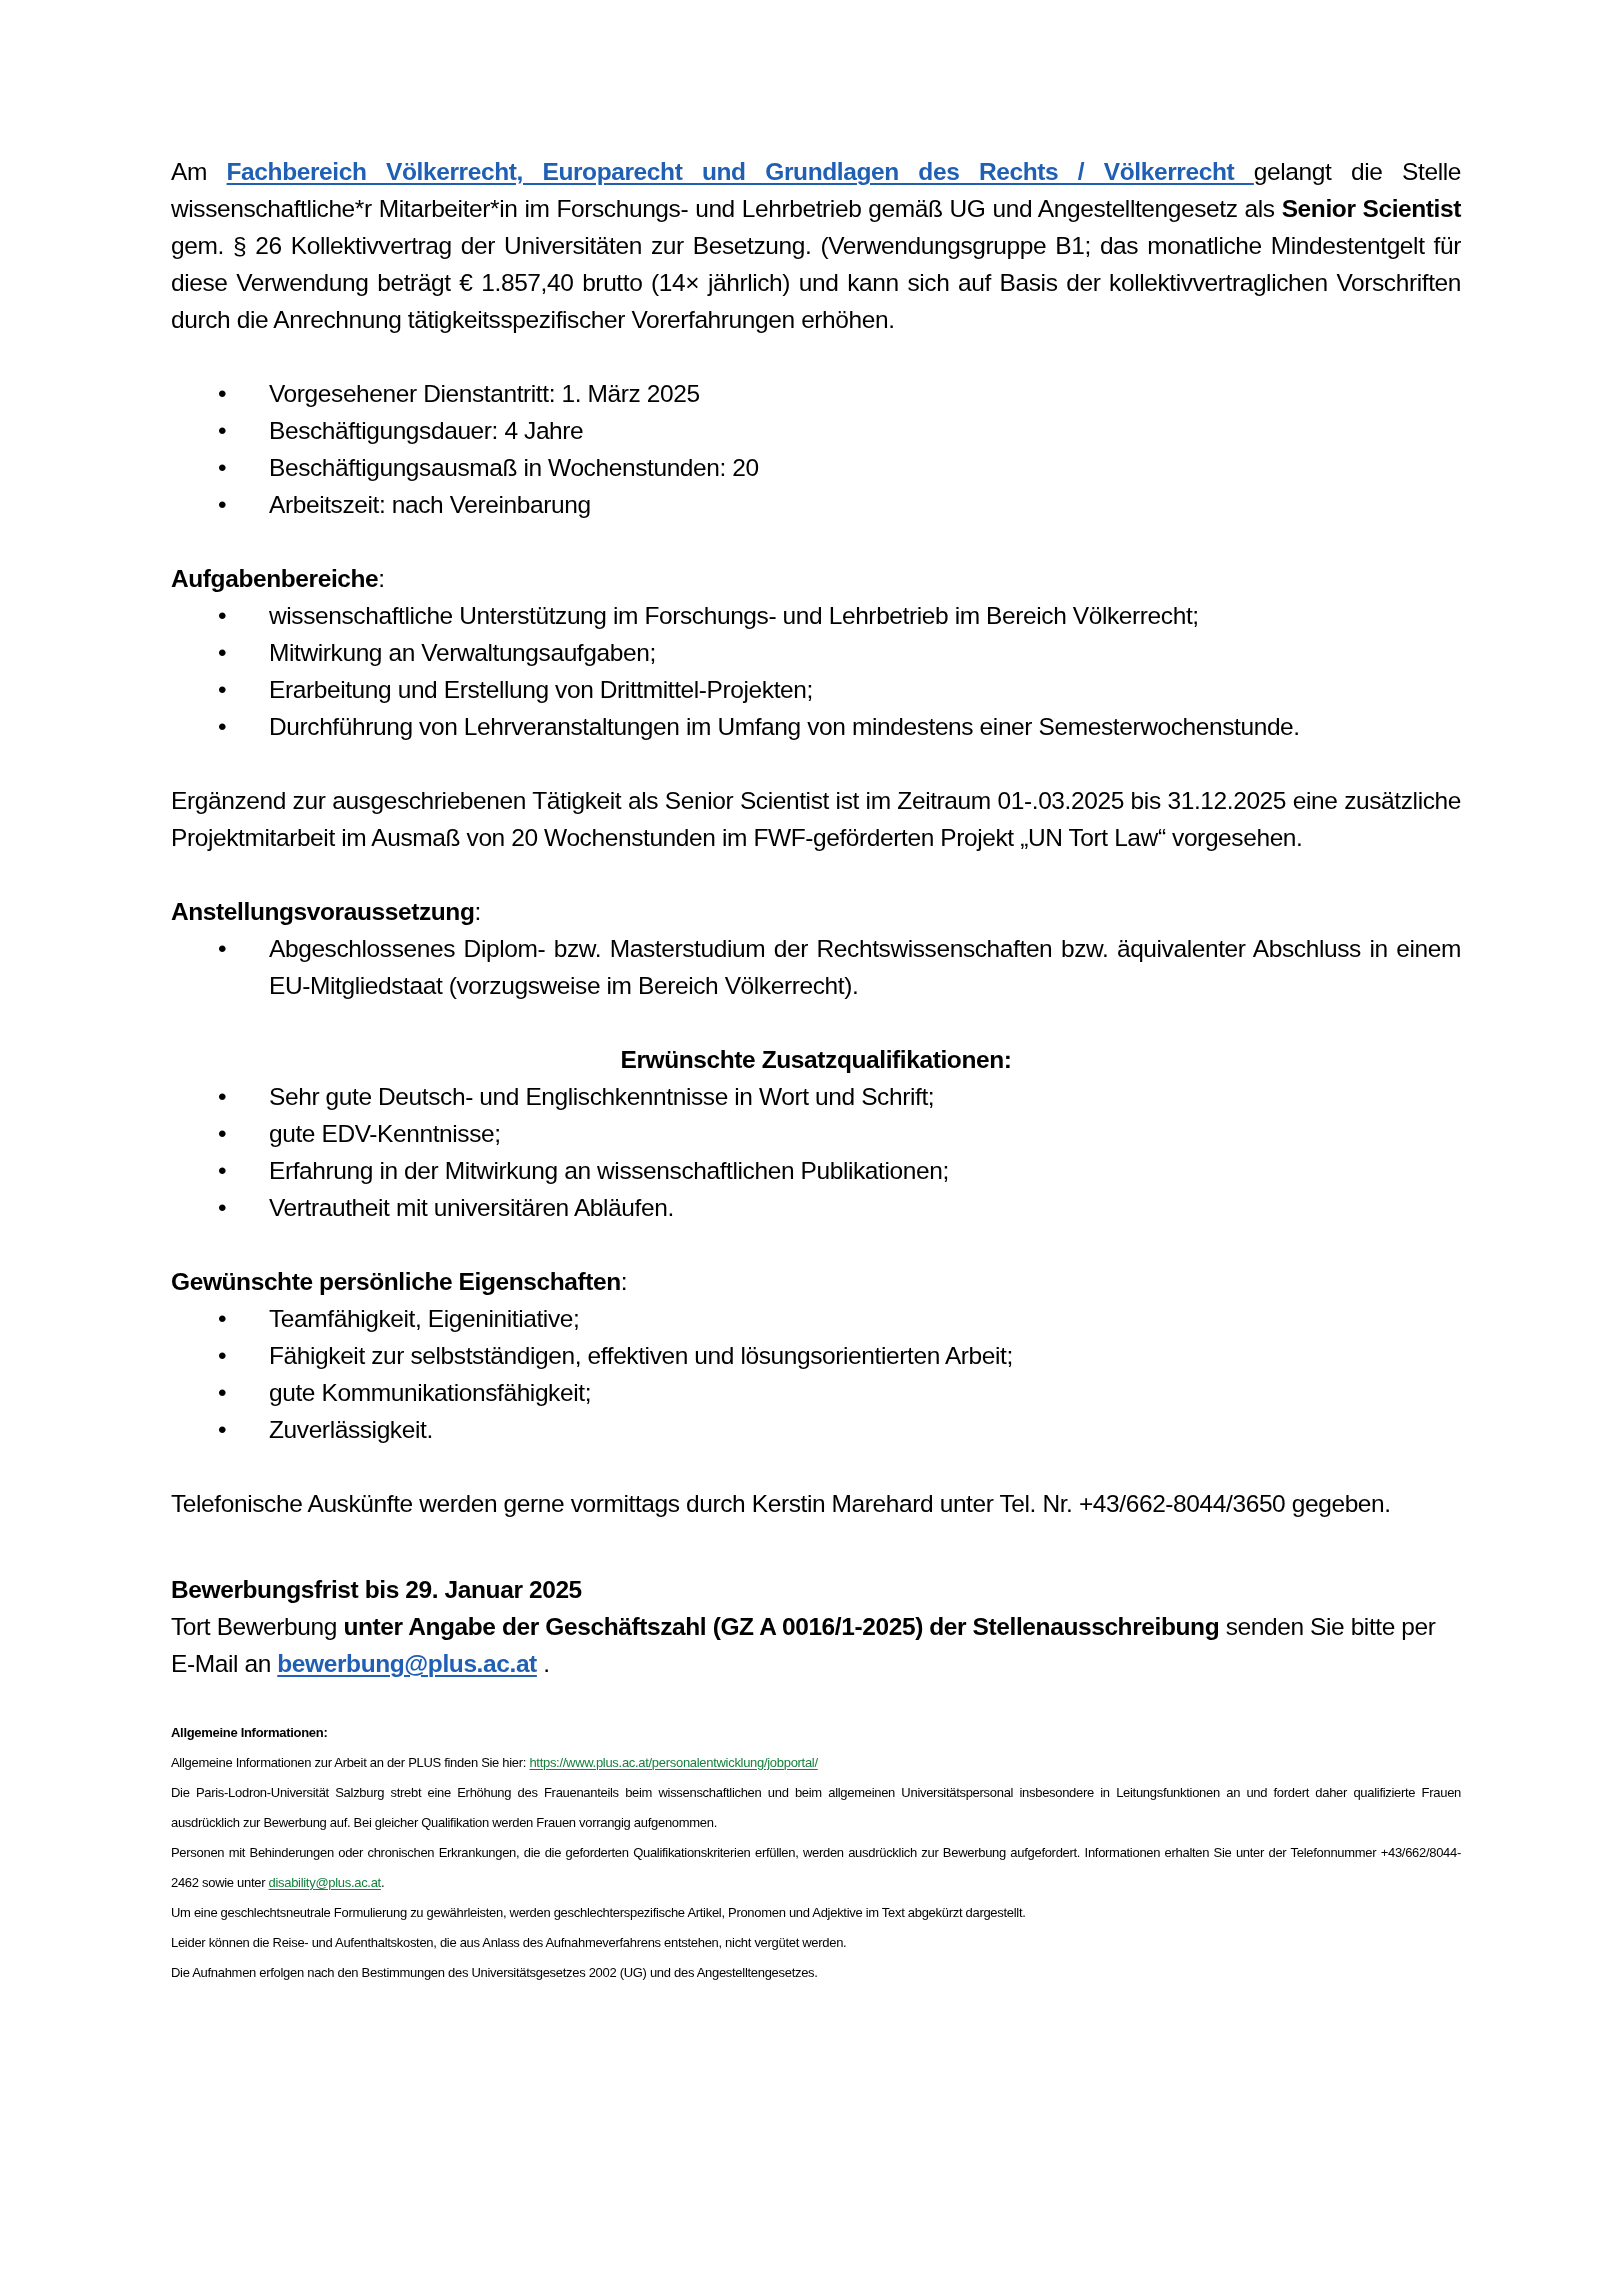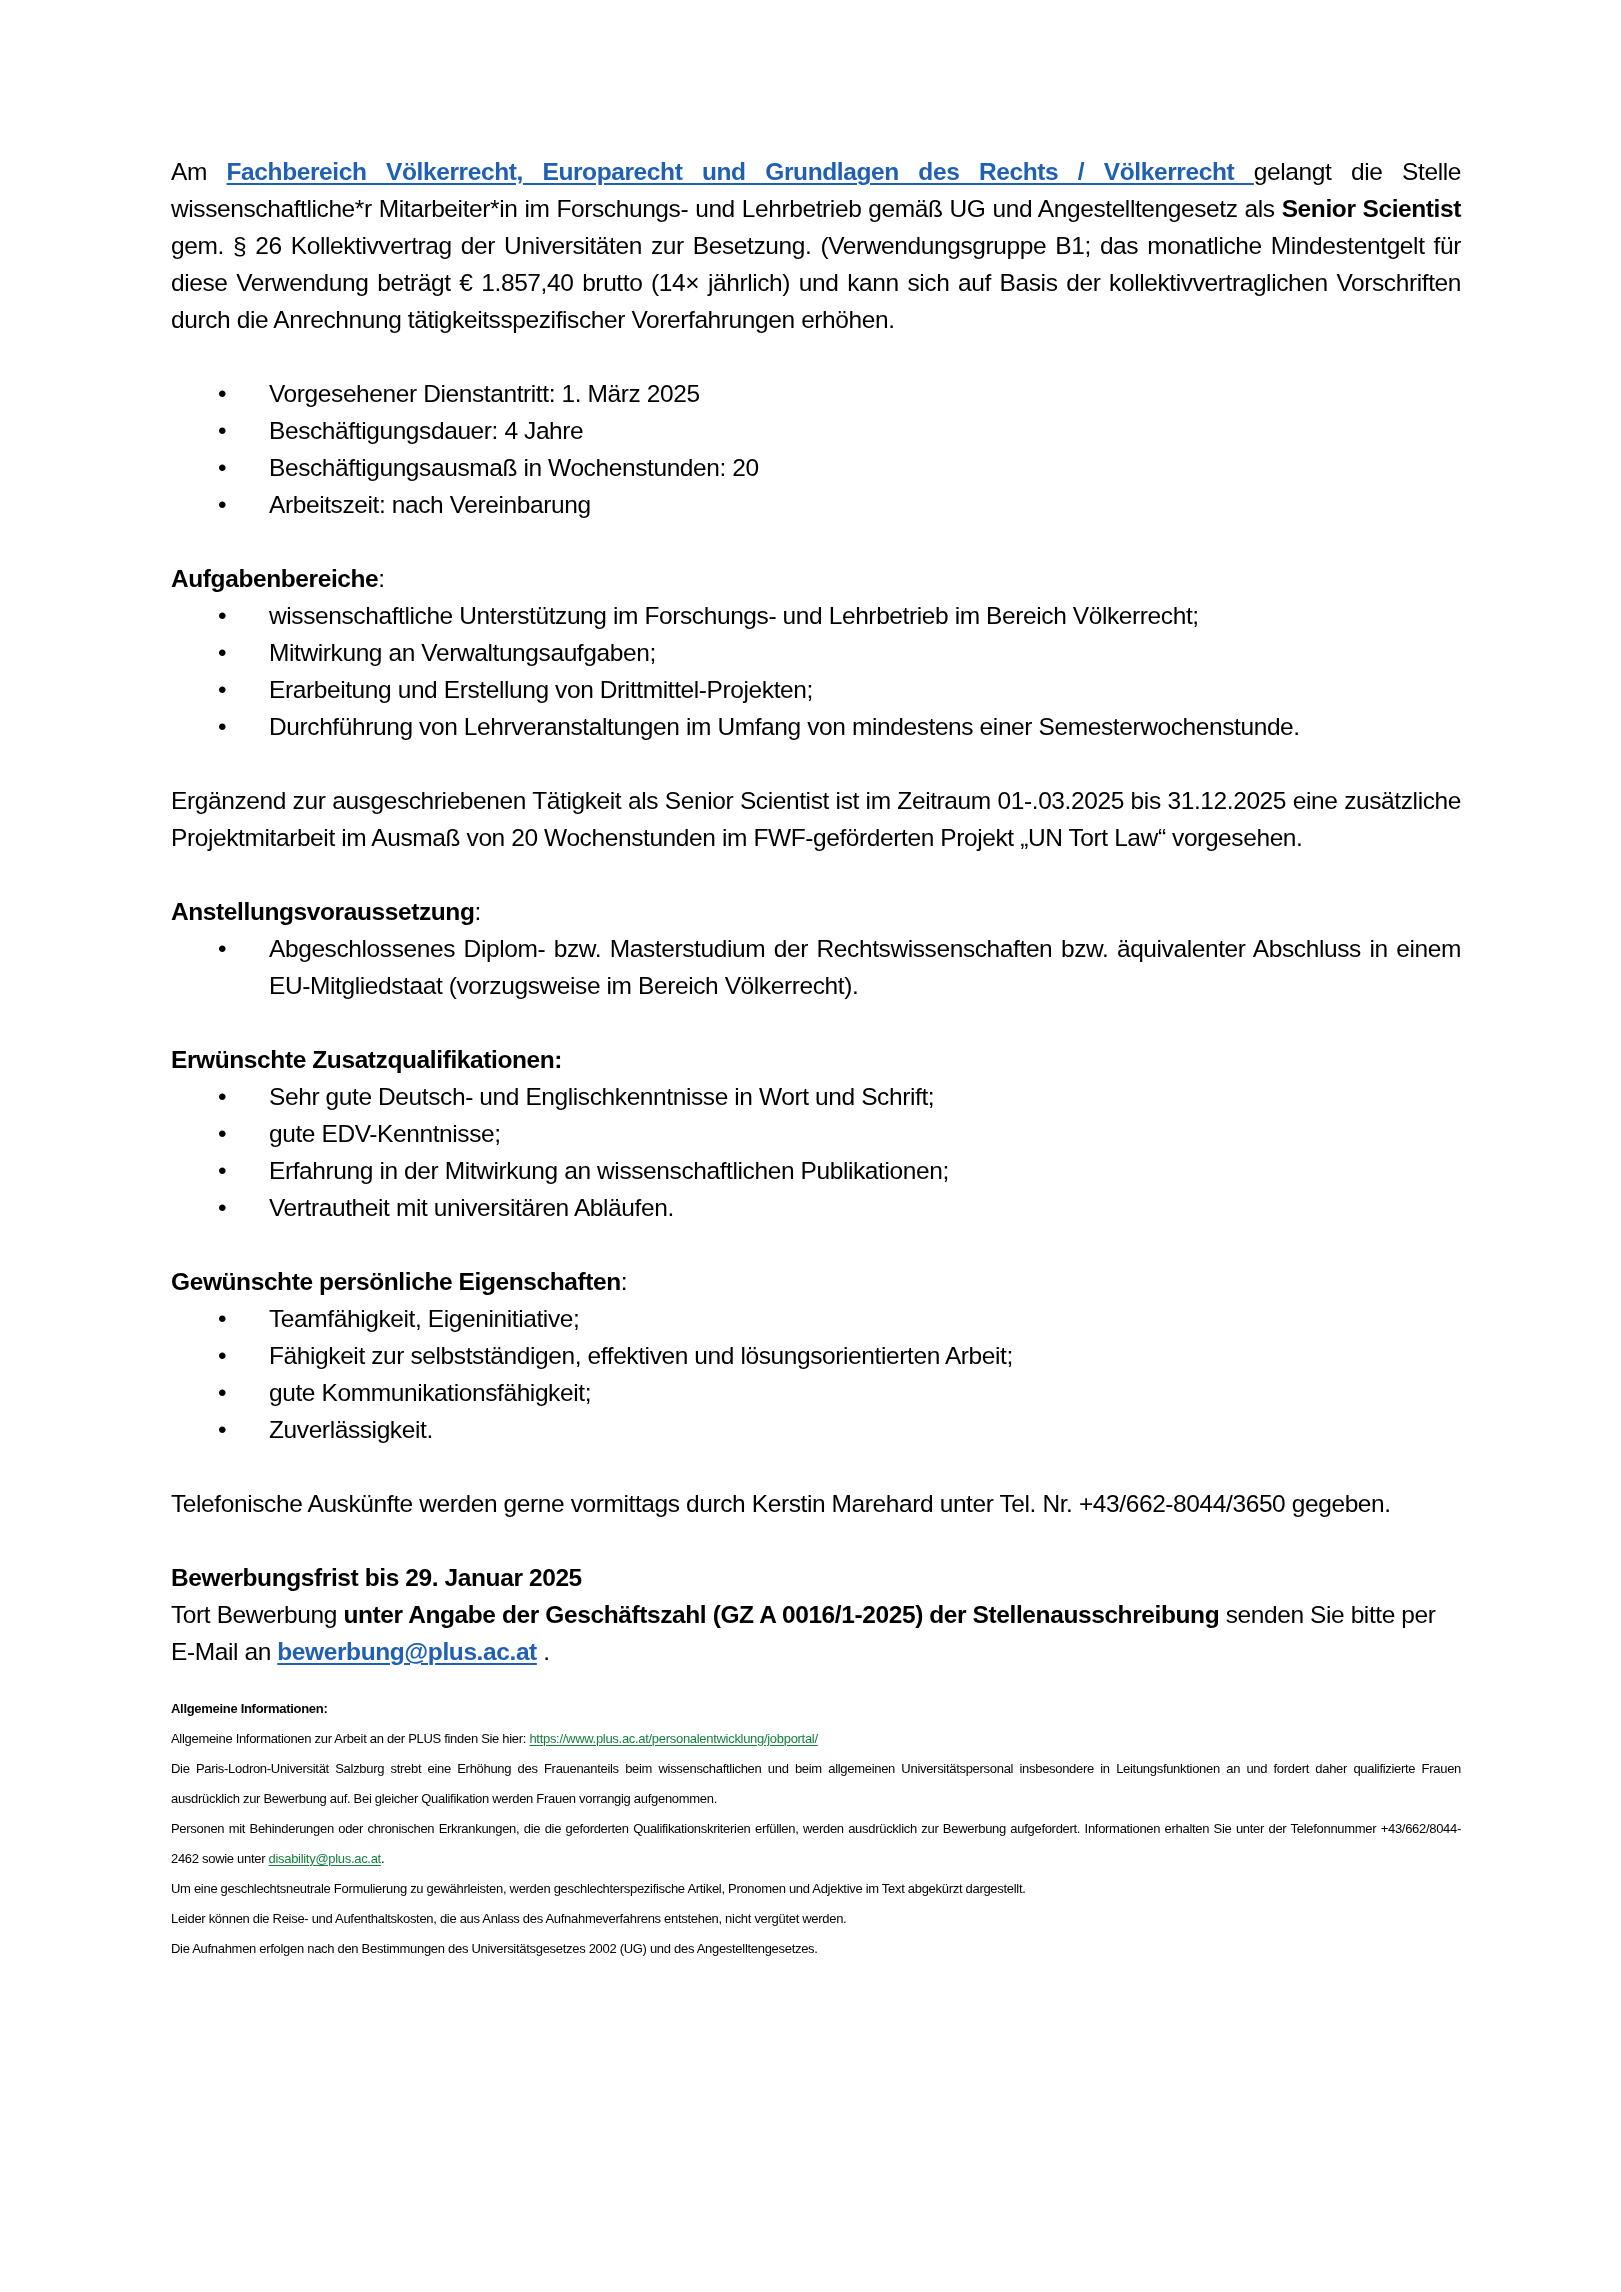--- a/index.html
+++ b/index.html
@@ -31,20 +31,21 @@
       text-align: justify;
     }
     p {
       margin: 0;
     }
     .gap {
       height: 37px;
     }
     b, .bold {
       font-weight: bold;
+      margin-top: 12px;
     }
     a.link {
       color: #1f5fb4;
       text-decoration: underline;
       text-decoration-thickness: 2px;
       text-underline-offset: 2.9px;
     }
     a.link-bold {
       font-weight: bold;
       text-align: center;
@@ -71,20 +72,21 @@
       line-height: 30px;
       letter-spacing: -0.3px;
     }
     .small a.link {
       color: #15803d;
       text-decoration-thickness: 1px;
       text-underline-offset: 2px;
     }
     .section-heading {
       font-weight: bold;
+      text-align: center;
     }
   </style>
 </head>
 <body>
 
 <div class="page">
 
   <p class="body-text justify"><span>Am </span><a class="link link-bold" href="#">Fachbereich Völkerrecht, Europarecht und Grundlagen des Rechts / Völkerrecht </a><span>gelangt die Stelle wissenschaftliche*r Mitarbeiter*in im Forschungs- und Lehrbetrieb gemäß UG und Angestelltengesetz als </span><b>Senior Scientist</b><span> gem. § 26 Kollektivvertrag der Universitäten zur Besetzung. (Verwendungsgruppe B1; das monatliche Mindestentgelt für diese Verwendung beträgt € 1.857,40 brutto (14× jährlich) und kann sich auf Basis der kollektivvertraglichen Vorschriften durch die Anrechnung tätigkeitsspezifischer Vorerfahrungen erhöhen.</span></p>
 
   <div class="gap"></div>

